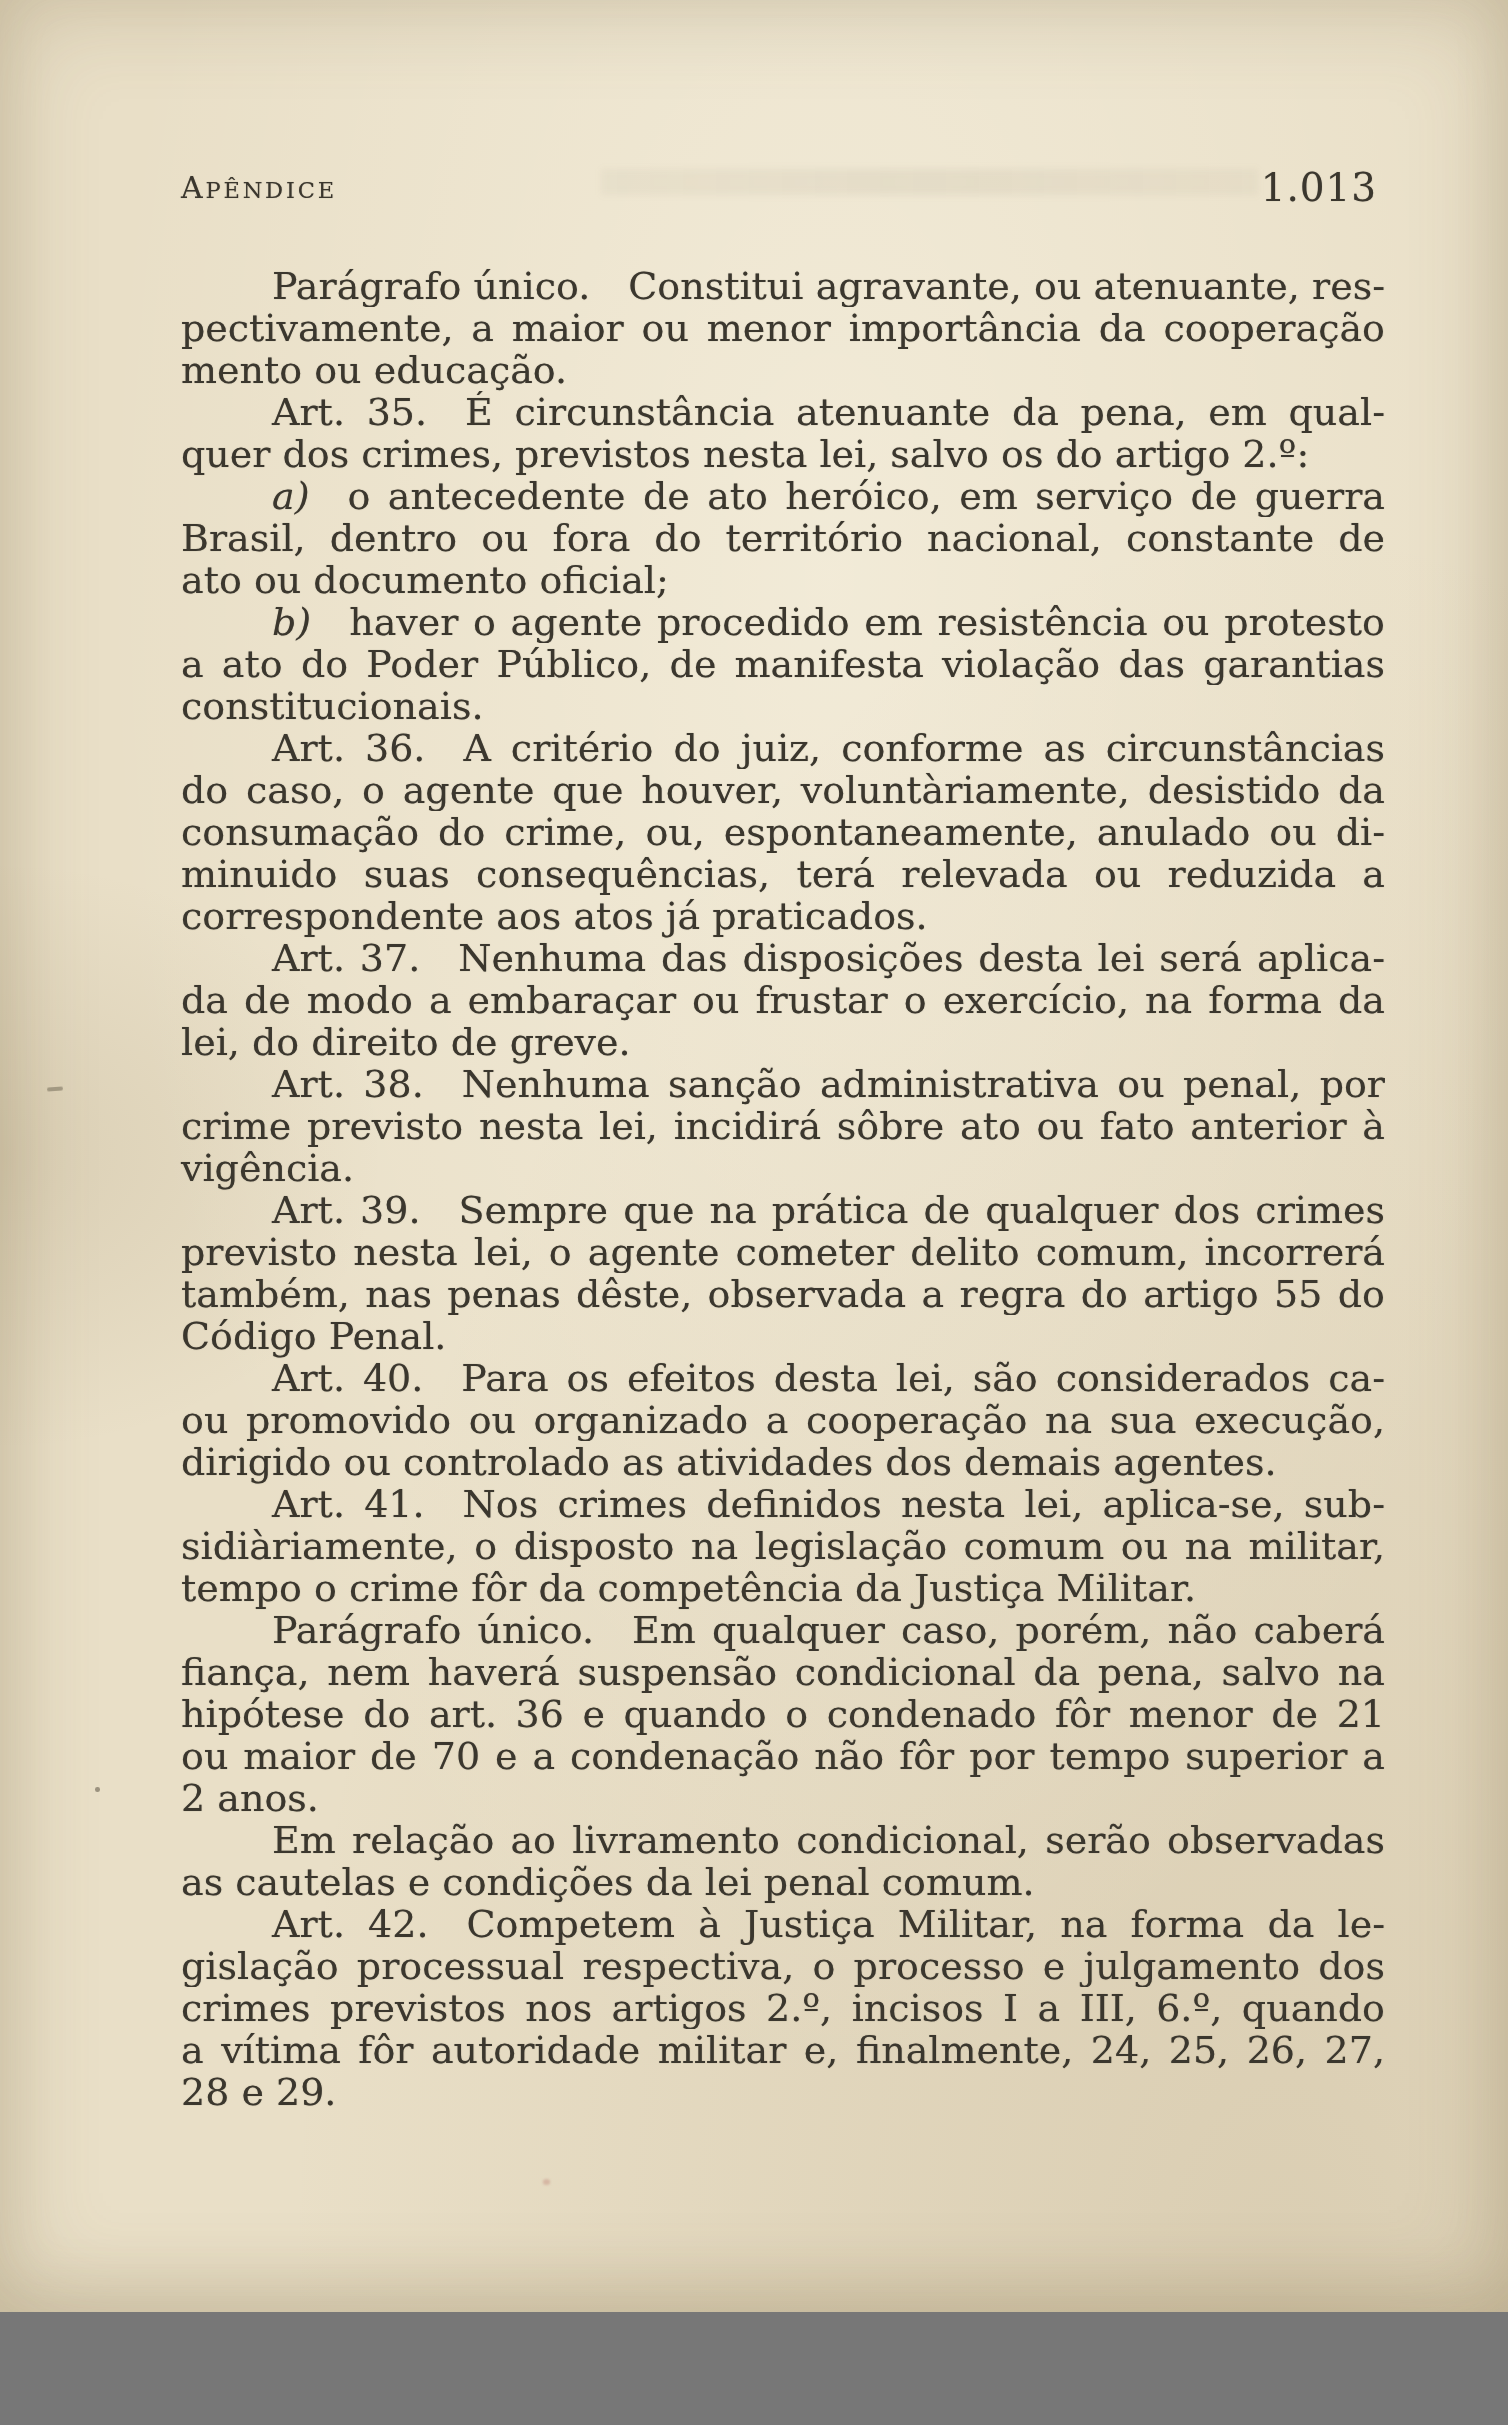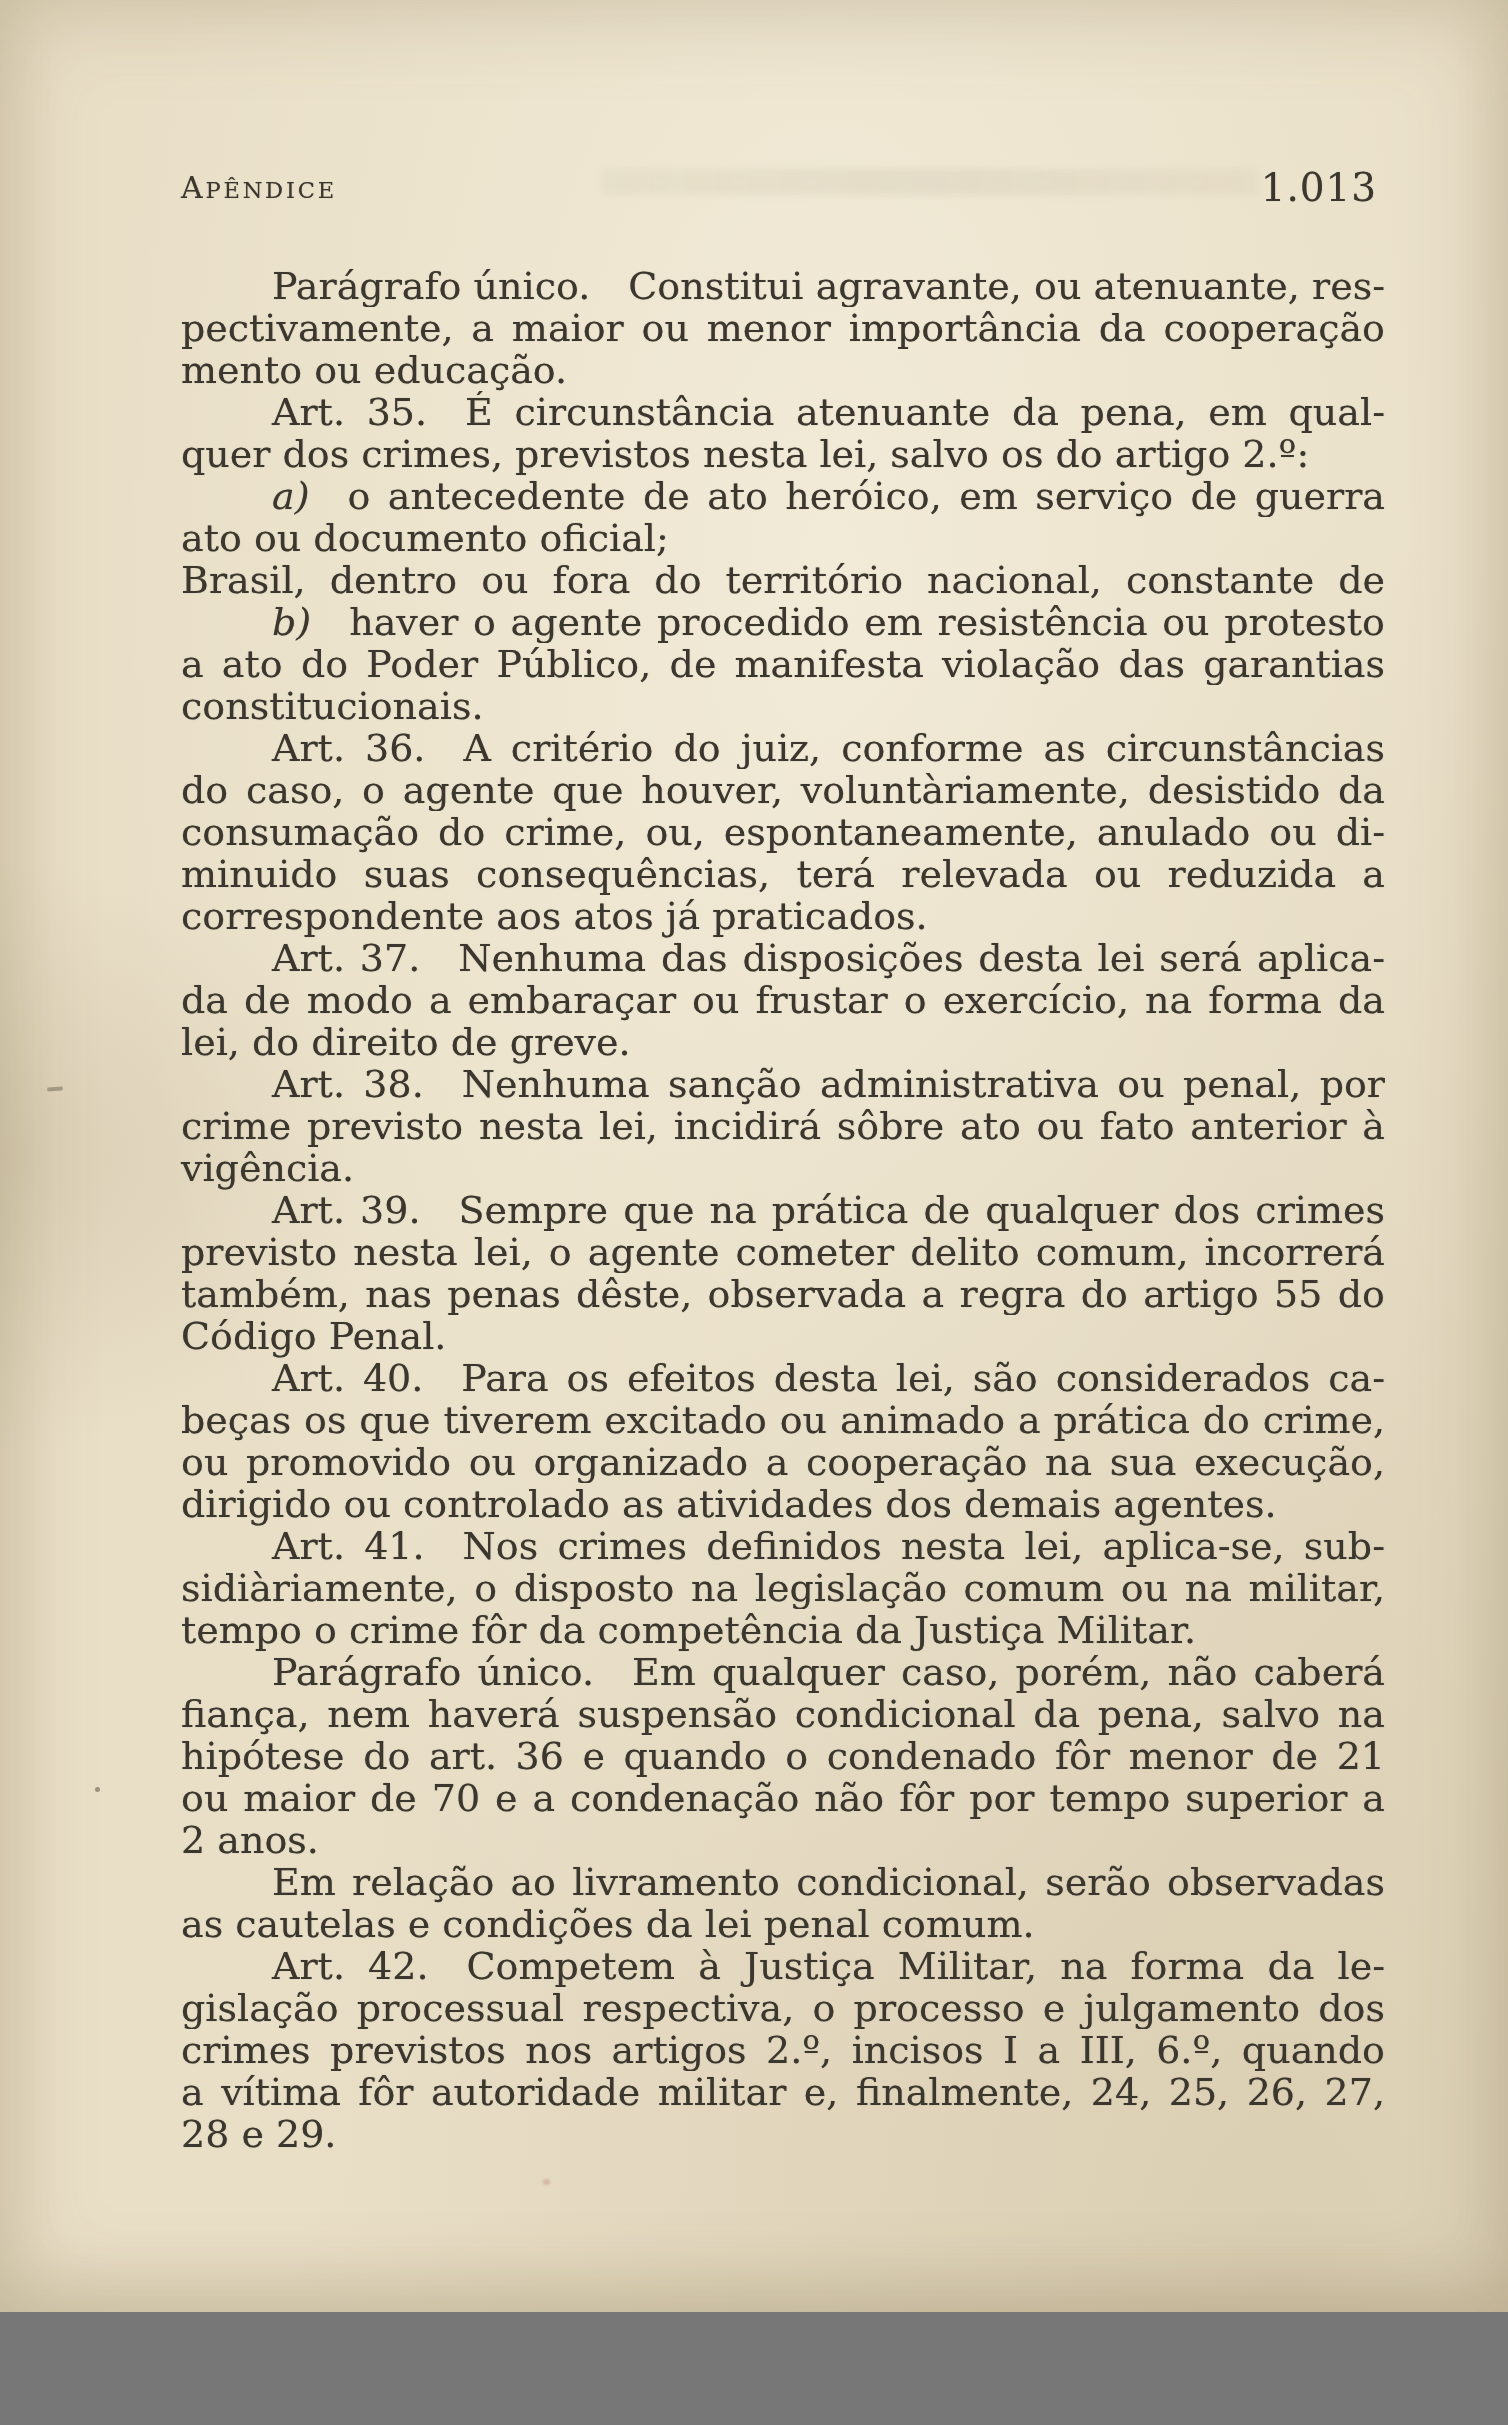--- a/index.html
+++ b/index.html
@@ -71,22 +71,22 @@
         <div class="line first just">Parágrafo único. Constitui agravante, ou atenuante, res-</div>
         <div class="line just">pectivamente, a maior ou menor importância da cooperação</div>
         <div class="line">mento ou educação.</div>
       </div>
       <div class="para">
         <div class="line first just">Art. 35. É circunstância atenuante da pena, em qual-</div>
         <div class="line">quer dos crimes, previstos nesta lei, salvo os do artigo 2.º:</div>
       </div>
       <div class="para">
         <div class="line first just"><i>a)</i> o antecedente de ato heróico, em serviço de guerra do</div>
+        <div class="line just">Brasil, dentro ou fora do território nacional, constante de</div>
         <div class="line">ato ou documento oficial;</div>
-        <div class="line just">Brasil, dentro ou fora do território nacional, constante de</div>
       </div>
       <div class="para">
         <div class="line first just"><i>b)</i> haver o agente procedido em resistência ou protesto</div>
         <div class="line just">a ato do Poder Público, de manifesta violação das garantias</div>
         <div class="line">constitucionais.</div>
       </div>
       <div class="para">
         <div class="line first just">Art. 36. A critério do juiz, conforme as circunstâncias</div>
         <div class="line just">do caso, o agente que houver, voluntàriamente, desistido da</div>
         <div class="line just">consumação do crime, ou, espontaneamente, anulado ou di-</div>
@@ -104,21 +104,20 @@
         <div class="line">vigência.</div>
       </div>
       <div class="para">
         <div class="line first just">Art. 39. Sempre que na prática de qualquer dos crimes</div>
         <div class="line just">previsto nesta lei, o agente cometer delito comum, incorrerá</div>
         <div class="line just">também, nas penas dêste, observada a regra do artigo 55 do</div>
         <div class="line">Código Penal.</div>
       </div>
       <div class="para">
         <div class="line first just">Art. 40. Para os efeitos desta lei, são considerados ca-</div>
-        <div class="line just">beças os que tiverem excitado ou animado a prática do crime,</div>
         <div class="line just">ou promovido ou organizado a cooperação na sua execução, ou</div>
         <div class="line">dirigido ou controlado as atividades dos demais agentes.</div>
       </div>
       <div class="para">
         <div class="line first just">Art. 41. Nos crimes definidos nesta lei, aplica-se, sub-</div>
         <div class="line just">sidiàriamente, o disposto na legislação comum ou na militar,</div>
         <div class="line">tempo o crime fôr da competência da Justiça Militar.</div>
       </div>
       <div class="para">
         <div class="line first just">Parágrafo único. Em qualquer caso, porém, não caberá</div>

